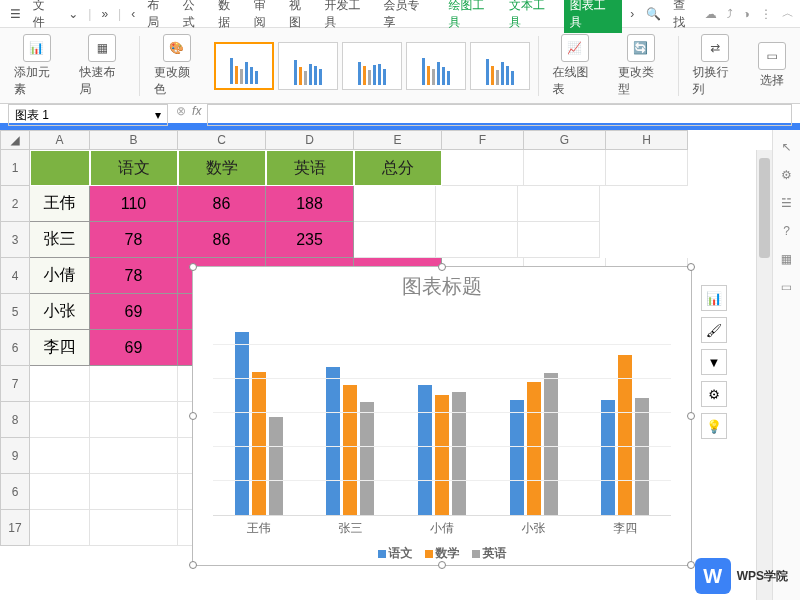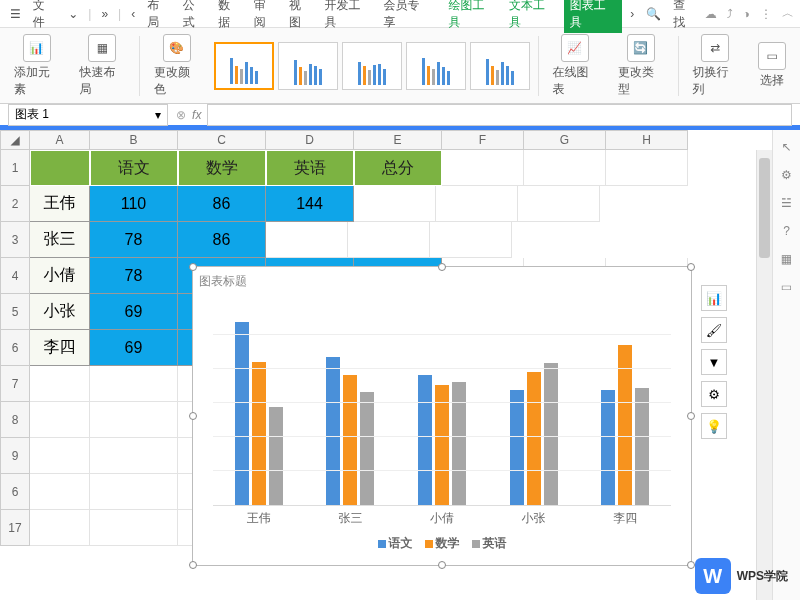--- a/index.html
+++ b/index.html
@@ -14,44 +14,44 @@
 .ribbon{height:76px;border-bottom:1px solid #d0d0d0;display:flex;align-items:center;padding:4px 8px;gap:8px;background:#fafafa}
 .rbtn{display:flex;flex-direction:column;align-items:center;gap:2px;padding:2px 6px;color:#555;cursor:pointer}
 .rbtn .ico{width:28px;height:28px;border:1px solid #bbb;border-radius:3px;display:flex;align-items:center;justify-content:center;background:#fff}
 .rsep{width:1px;height:60px;background:#e0e0e0}
 .styles{display:flex;gap:4px}
 .style-thumb{width:60px;height:48px;border:1px solid #d0d0d0;background:#fff;display:flex;align-items:flex-end;justify-content:center;gap:2px;padding:4px}
 .style-thumb.sel{border:2px solid #f90}
 .style-thumb span{width:3px;background:#4a90d9}
 .style-thumb span:nth-child(2){background:#f7931e}
 .style-thumb span:nth-child(3){background:#aaa}
-.namebox-row{height:26px;border-bottom:5px solid #3b82f6;display:flex;align-items:center;background:#fff}
+.namebox-row{height:26px;border-bottom:7px solid #3b82f6;display:flex;background:#fff}
 .namebox{width:160px;height:22px;border:1px solid #ccc;margin:0 8px;display:flex;align-items:center;padding:0 6px;justify-content:space-between}
 .fx{color:#888;margin:0 6px;font-style:italic}
 .fbar{flex:1;height:22px;border:1px solid #ccc;margin-right:8px}
 .grid-area{position:relative;height:470px;display:flex}
 .grid{position:relative}
 .colhdr{display:flex;height:20px}
 .colhdr div{border:1px solid #ccc;background:#f5f5f5;color:#666;display:flex;align-items:center;justify-content:center;border-left:none}
 .colhdr div:first-child{border-left:1px solid #ccc}
 .rowhdr{width:30px;border:1px solid #ccc;background:#f5f5f5;color:#666;display:flex;align-items:center;justify-content:center;border-top:none}
 .row{display:flex;height:36px}
 .cell{border:1px solid #999;border-left:none;border-top:none;display:flex;align-items:center;justify-content:center;font-size:16px}
 .ch{width:30px}.cA{width:60px}.cB,.cC,.cD,.cE{width:88px}.cF,.cG,.cH{width:82px}
 .hdr-cell{background:#7cb342;color:#222;font-size:16px;border:1px solid #fff}
 .name-cell{background:#f7f9f2}
-.data-cell{background:#0ea5e9}
+.data-cell{background:#ec4899}
 .blank{border:1px solid #e3e3e3;border-left:none;border-top:none}
 .row1{height:36px}
 .chart-obj{position:absolute;left:192px;top:136px;width:500px;height:300px;background:#fff;border:1px solid #bbb}
 .handles div{position:absolute;width:8px;height:8px;border:1px solid #888;background:#fff;border-radius:50%}
 .h-tl{left:-4px;top:-4px}.h-tr{right:-4px;top:-4px}.h-bl{left:-4px;bottom:-4px}.h-br{right:-4px;bottom:-4px}
 .h-t{left:50%;top:-4px;margin-left:-4px}.h-b{left:50%;bottom:-4px;margin-left:-4px}
 .h-l{left:-4px;top:50%;margin-top:-4px}.h-r{right:-4px;top:50%;margin-top:-4px}
-.chart-title{text-align:left;color:#888;font-size:12px;padding:6px}
+.chart-title{text-align:center;color:#888;font-size:20px;padding:6px}
 .plot{position:relative;height:210px;margin:0 20px;border-bottom:1px solid #ddd;display:flex;align-items:flex-end;justify-content:space-around}
 .plot .gl{position:absolute;left:0;right:0;border-top:1px solid #eee}
 .group{display:flex;gap:3px;align-items:flex-end}
 .bar{width:14px}
 .b1{background:#4a90d9}.b2{background:#f7931e}.b3{background:#a6a6a6}
 .xlabels{display:flex;justify-content:space-around;margin:4px 20px;color:#666}
 .legend{display:flex;justify-content:center;gap:12px;margin-top:8px;color:#666;font-size:11px}
 .legend span{display:inline-flex;align-items:center;gap:3px}
 .legend i{width:8px;height:8px;display:inline-block}
 .side-tools{position:absolute;right:-36px;top:18px;display:flex;flex-direction:column;gap:6px}
@@ -207,30 +207,31 @@
           <div class="cell cE hdr-cell">总分</div>
           <div class="cell cF blank"></div>
           <div class="cell cG blank"></div>
           <div class="cell cH blank"></div>
         </div>
         <div class="row">
           <div class="rowhdr">2</div>
           <div class="cell cA name-cell">王伟</div>
           <div class="cell cB data-cell">110</div>
           <div class="cell cC data-cell">86</div>
-          <div class="cell cE data-cell">144</div>
+          <div class="cell cE data-cell">188</div>
           <div class="cell cF blank"></div>
           <div class="cell cG blank"></div>
           <div class="cell cH blank"></div>
         </div>
         <div class="row">
           <div class="rowhdr">3</div>
           <div class="cell cA name-cell">张三</div>
           <div class="cell cC data-cell">78</div>
           <div class="cell cD data-cell">86</div>
+          <div class="cell cE data-cell">235</div>
           <div class="cell cF blank"></div>
           <div class="cell cG blank"></div>
           <div class="cell cH blank"></div>
         </div>
         <div class="row">
           <div class="rowhdr">4</div>
           <div class="cell cA name-cell">小倩</div>
           <div class="cell cB data-cell">78</div>
           <div class="cell cC data-cell"></div>
           <div class="cell cD data-cell"></div>

